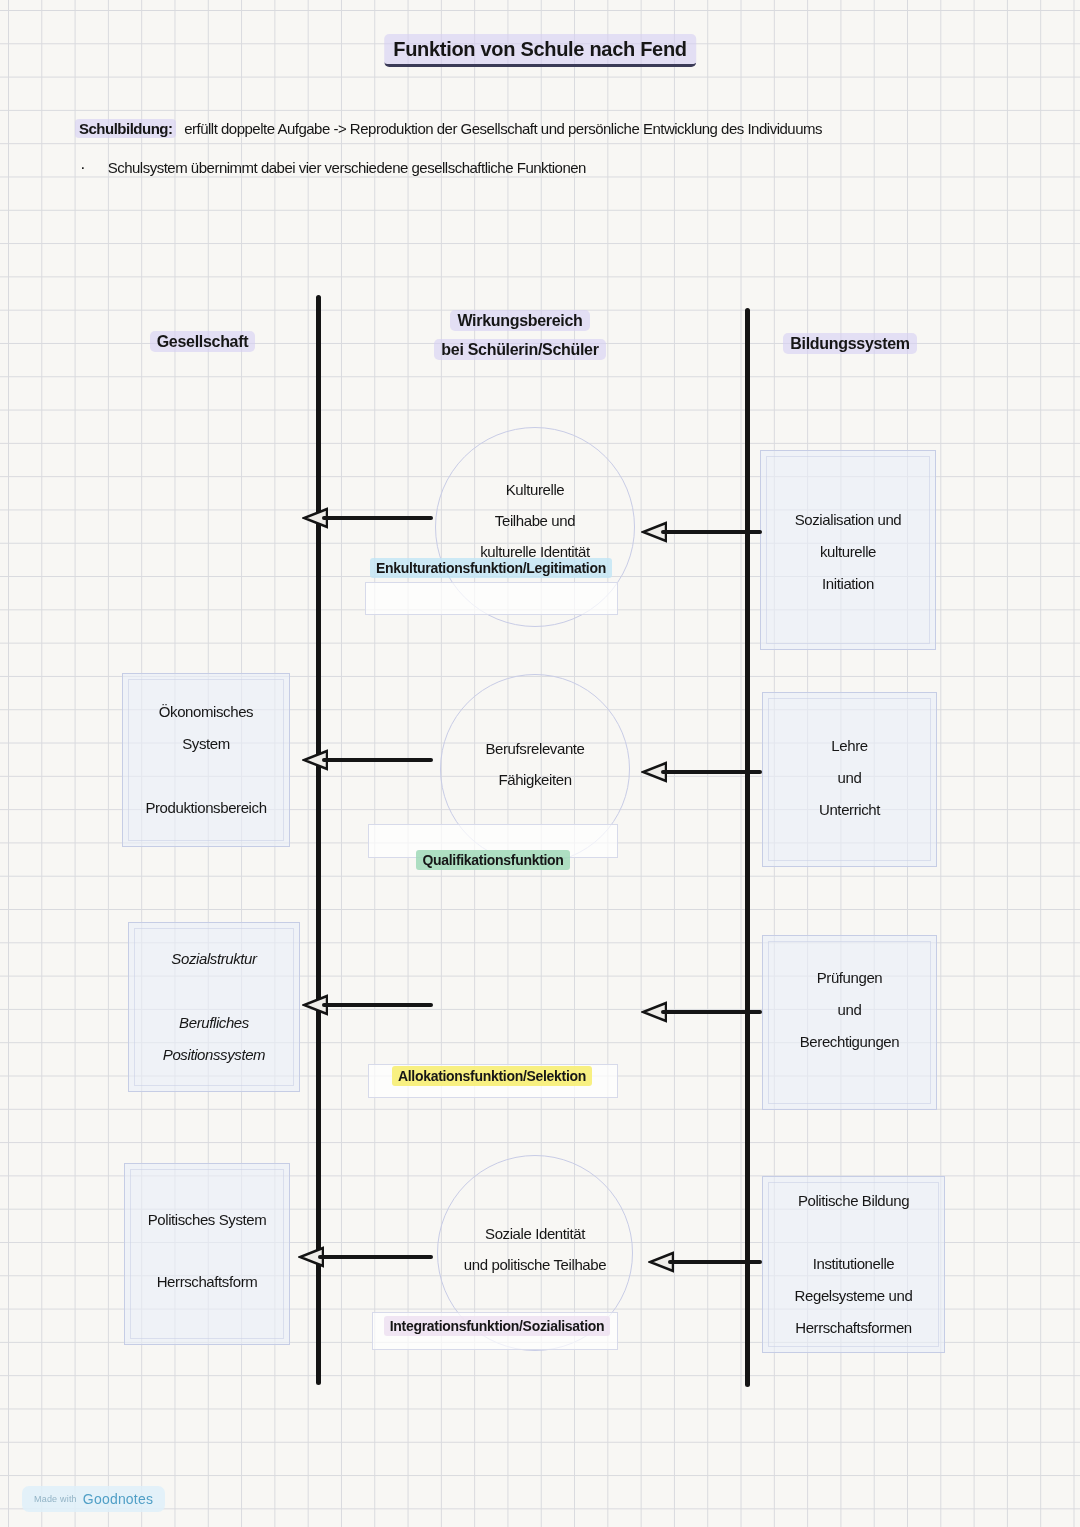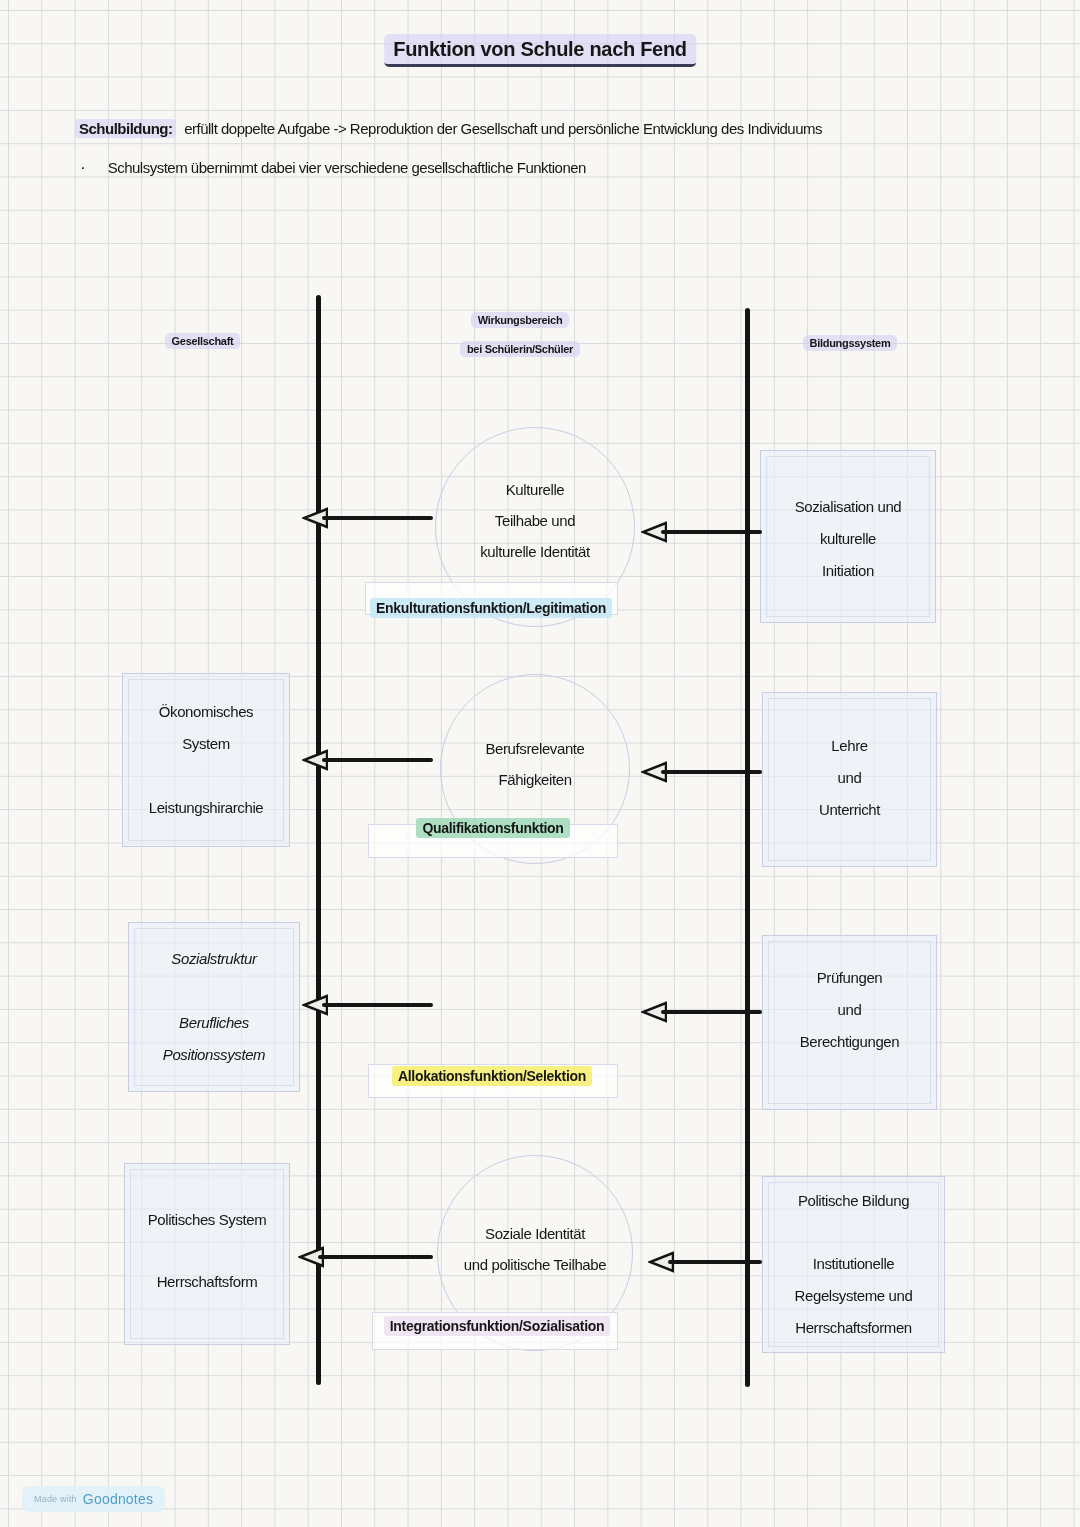--- a/index.html
+++ b/index.html
@@ -24,21 +24,21 @@
     padding:4px 9px 3px 9px;border-bottom:3px solid #3b3b57;
   }
 
   
   .intro{top:120px;left:75px;font-size:15px;letter-spacing:-0.5px;white-space:nowrap;}
   .intro-label{font-weight:bold;background:rgba(213,207,243,0.6);border-radius:4px;padding:1px 4px;margin-right:4px;}
   .bullet-row{top:158px;left:80px;font-size:15px;letter-spacing:-0.5px;white-space:nowrap;}
   .bullet-dot{display:inline-block;width:24px;font-size:17px;}
 
   
-  .colhead{font-weight:bold;font-size:11px;letter-spacing:-0.3px;text-align:center;line-height:29px;}
+  .colhead{font-weight:bold;font-size:16px;letter-spacing:-0.3px;text-align:center;line-height:29px;}
   .colhead span{background:rgba(213,207,243,0.6);border-radius:5px;padding:2px 7px;}
   .h-ges{top:327px;left:135px;width:135px;}
   .h-wirk{top:306px;left:420px;width:200px;}
   .h-bild{top:329px;left:770px;width:160px;}
 
   
   .vline{width:5px;background:#141414;border-radius:3px;}
 
   
   .sbox{
@@ -111,54 +111,54 @@
   <div class="abs vline" style="left:745px;top:308px;height:1079px;"></div>
 
   <div class="abs circle" style="left:435px;top:427px;width:200px;height:200px;">
     <div class="cstack" style="margin-top:-14px;">
       <div>Kulturelle</div>
       <div>Teilhabe und</div>
       <div>kulturelle Identität</div>
     </div>
   </div>
   <div class="abs lrect" style="left:365px;top:582px;width:253px;height:33px;"></div>
-  <div class="abs flabel" style="left:321px;top:600px;">
+  <div class="abs flabel" style="left:321px;top:560px;">
     <span class="hl-cyan">Enkulturationsfunktion/Legitimation</span>
   </div>
-  <div class="abs sbox" style="left:760px;top:450px;width:176px;height:173px;padding-top:40px;">
+  <div class="abs sbox" style="left:760px;top:450px;width:176px;height:200px;padding-top:53px;">
     <div class="bl">Sozialisation und</div>
     <div class="bl">kulturelle</div>
     <div class="bl">Initiation</div>
   </div>
   <div class="abs arrow" style="left:302px;top:506px;width:131px;">
     <svg width="26" height="22" viewBox="0 0 26 22">
         <polygon points="25,2 2,11 25,20" fill="#efede9" stroke="#141414" stroke-width="2.5"></polygon>
       </svg>
     <div class="shaft"></div>
   </div>
   <div class="abs arrow" style="left:641px;top:520px;width:121px;">
     <svg width="26" height="22" viewBox="0 0 26 22">
         <polygon points="25,2 2,11 25,20" fill="#efede9" stroke="#141414" stroke-width="2.5"></polygon>
       </svg>
     <div class="shaft"></div>
   </div>
 
   <div class="abs sbox" style="left:122px;top:673px;width:168px;height:174px;padding-top:22px;">
     <div class="bl">Ökonomisches</div>
     <div class="bl">System</div>
-    <div class="bl gap32">Leistungshirarchie</div>
+    <div class="bl gap32">Produktionsbereich</div>
   </div>
   <div class="abs circle" style="left:440px;top:674px;width:190px;height:190px;">
     <div class="cstack" style="margin-top:-10px;">
       <div>Berufsrelevante</div>
       <div>Fähigkeiten</div>
     </div>
   </div>
   <div class="abs lrect" style="left:368px;top:824px;width:250px;height:34px;"></div>
-  <div class="abs flabel" style="left:323px;top:820px;">
+  <div class="abs flabel" style="left:323px;top:852px;">
     <span class="hl-green">Qualifikationsfunktion</span>
   </div>
   <div class="abs sbox" style="left:762px;top:692px;width:175px;height:175px;padding-top:37px;">
     <div class="bl">Lehre</div>
     <div class="bl">und</div>
     <div class="bl">Unterricht</div>
   </div>
   <div class="abs arrow" style="left:302px;top:748px;width:131px;">
     <svg width="26" height="22" viewBox="0 0 26 22">
         <polygon points="25,2 2,11 25,20" fill="#efede9" stroke="#141414" stroke-width="2.5"></polygon>

